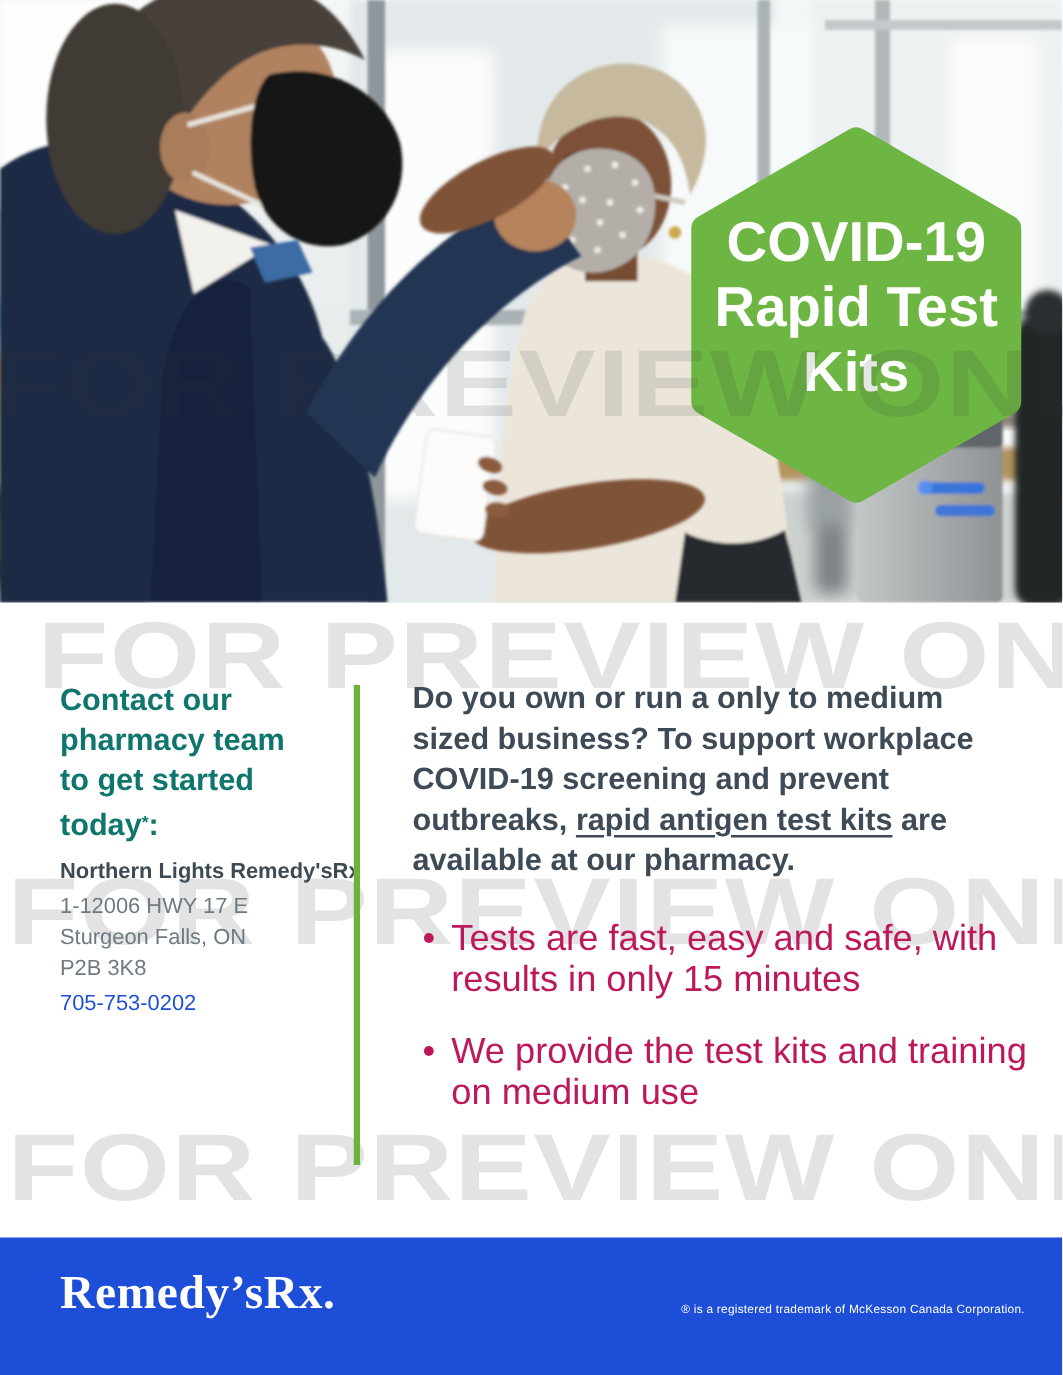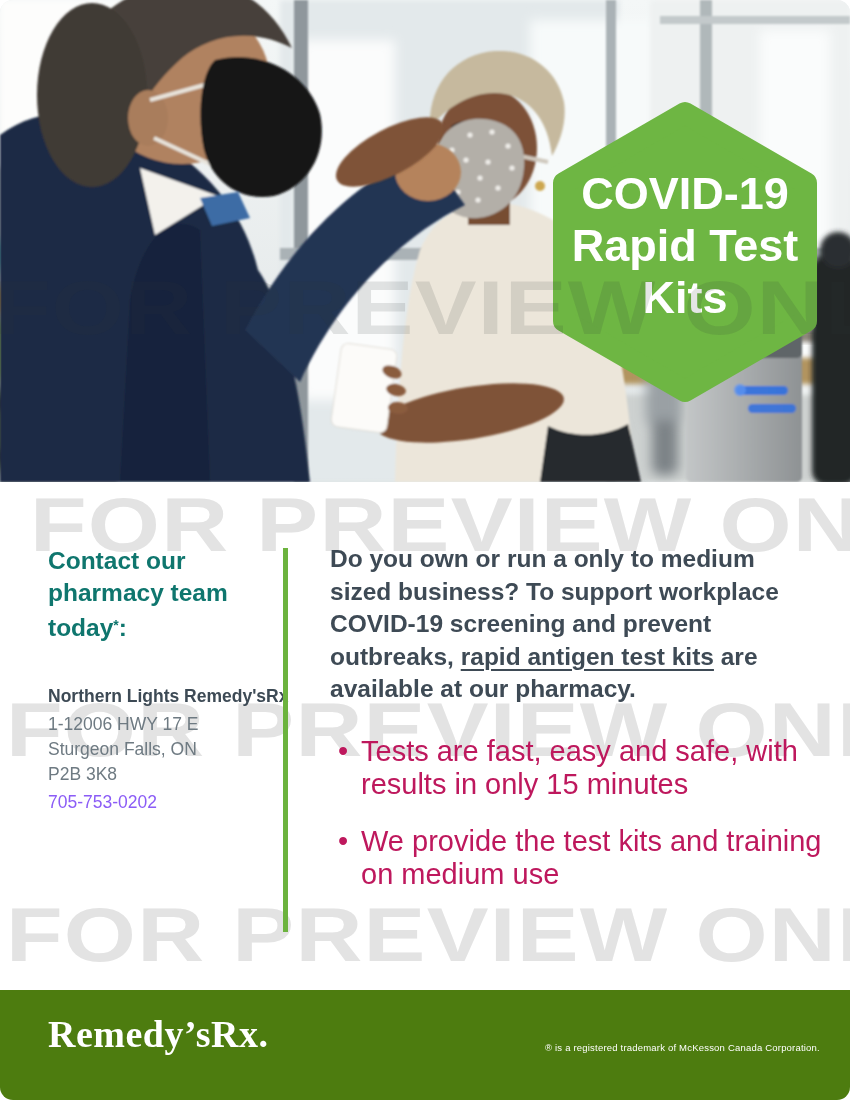--- a/index.html
+++ b/index.html
@@ -1,19 +1,18 @@
 <!DOCTYPE html>
 <html><head>
 <meta charset="utf-8">
 <style>
   html,body{margin:0;padding:0;background:#ffffff;}
   .page{
     position:relative;width:850px;height:1100px;background:#ffffff;overflow:hidden;
     font-family:"Liberation Sans", sans-serif;
-    border-radius:13px;
   }
   
   .photo{position:absolute;left:0;top:0;width:850px;height:482px;overflow:hidden;background:#e9edee;}
   .photo svg{display:block;}
   
   .wm{
     position:absolute;font-weight:bold;font-size:76px;line-height:1;letter-spacing:1px;
     white-space:nowrap;transform:scaleX(1.22);transform-origin:left center;color:#e3e3e3;
     pointer-events:none;
   }
@@ -28,39 +27,39 @@
     text-anchor:middle;
   }
   
   .contact-heading{
     position:absolute;left:48px;top:545px;width:230px;
     font-size:24.5px;font-weight:bold;color:#0f766e;line-height:32px;
   }
   .contact-heading sup{font-size:14px;vertical-align:6px;}
   .pharmacy-name{position:absolute;left:48px;top:686px;font-size:17.5px;font-weight:bold;color:#3d4a55;}
   .address{position:absolute;left:48px;top:712px;font-size:17.5px;color:#6e7a82;line-height:25px;}
-  .phone{position:absolute;left:48px;top:792px;font-size:17.5px;color:#8b5cf6;}
+  .phone{position:absolute;left:48px;top:792px;font-size:17.5px;color:#1d4ed8;}
   .footnote{position:absolute;left:48px;top:889px;width:220px;font-size:16.5px;color:#6e7a82;line-height:26px;}
   .footnote sup{font-size:11px;vertical-align:4px;}
   
   .divider{position:absolute;left:283px;top:548px;width:5px;height:384px;background:#6cb33e;}
   
   .intro{
     position:absolute;left:330px;top:543px;width:500px;
     font-size:24.5px;font-weight:bold;color:#3e4a55;line-height:32.5px;
   }
   .intro .u{text-decoration:underline;text-decoration-thickness:2px;text-underline-offset:4px;}
   .bullets{
     position:absolute;left:330px;top:727px;width:500px;margin:8px;padding:0;list-style:none;
     font-size:29px;color:#be185d;line-height:33px;
   }
   .bullets li{position:relative;padding-left:23px;margin:0 0 24px 0;}
   .bullets li::before{content:"\2022";position:absolute;left:0;top:0;}
   
-  .footer{position:absolute;left:0;top:990px;width:850px;height:110px;background:#4d7c0f;}
+  .footer{position:absolute;left:0;top:990px;width:850px;height:110px;background:#1d4ed8;}
   .logo{
     position:absolute;left:48px;top:22px;
     font-family:"Liberation Serif", serif;font-weight:bold;font-size:38px;color:#ffffff;letter-spacing:0.5px;
   }
   .trademark{position:absolute;left:545px;top:52px;font-size:9.5px;color:#ffffff;letter-spacing:0.2px;}
 </style>
 </head>
 <body>
 
 <div class="page">
@@ -215,20 +214,21 @@
   </svg>
 
   <div class="wm wm-photo">FOR PREVIEW ONLY</div>
   <div class="wm wm-2">FOR PREVIEW ONLY</div>
   <div class="wm wm-3">FOR PREVIEW ONLY</div>
   <div class="wm wm-4">FOR PREVIEW ONLY</div>
 
   <div class="contact-heading">
     <div>Contact our</div>
     <div>pharmacy team</div>
+    <div>to get started</div>
     <div><span>today</span><sup>*</sup><span>:</span></div>
   </div>
 
   <div class="pharmacy-name">Northern Lights Remedy'sRx</div>
 
   <div class="address">
     <div>1-12006 HWY 17 E</div>
     <div>Sturgeon Falls, ON</div>
     <div>P2B 3K8</div>
   </div>

